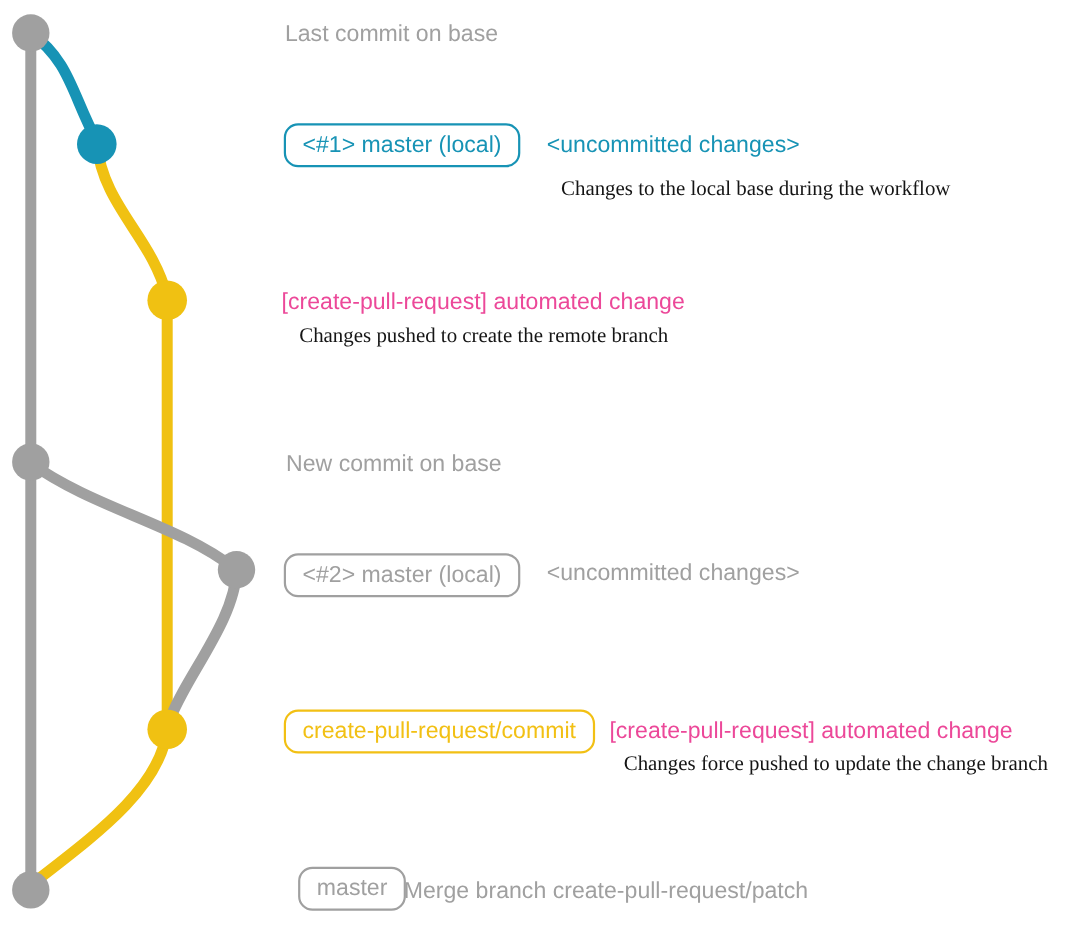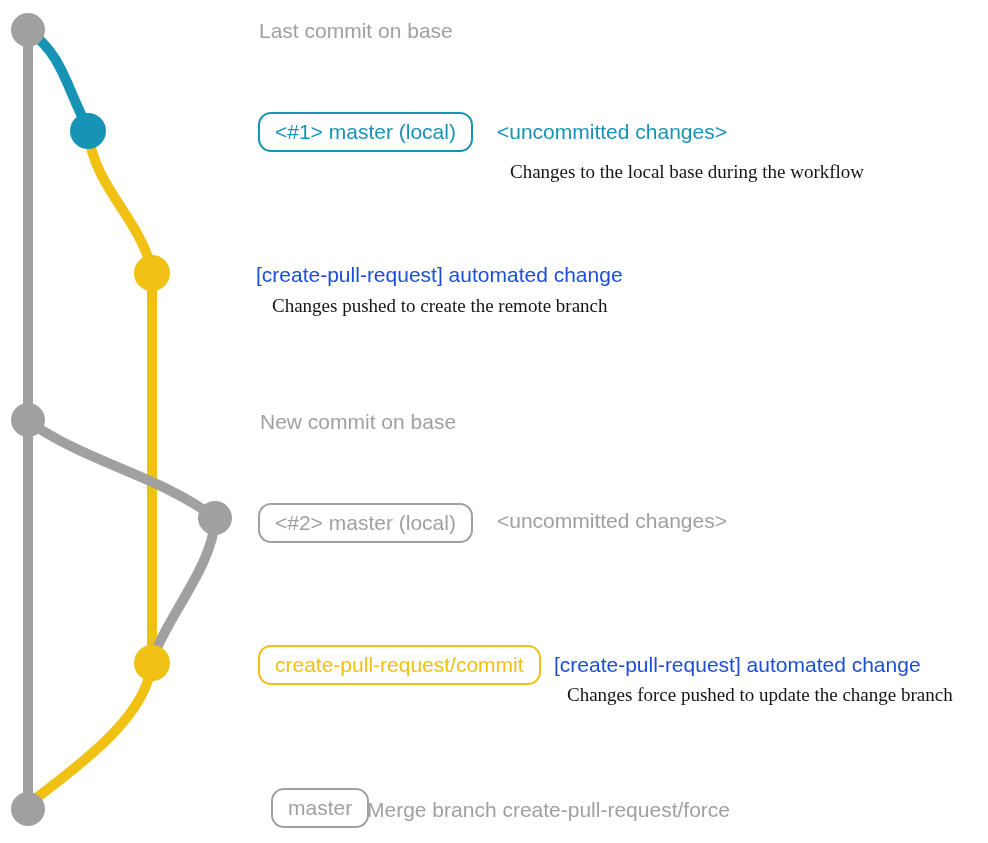--- a/index.html
+++ b/index.html
@@ -26,21 +26,21 @@
     color: #a0a0a0;
     font-size: 21px;
     line-height: 25px;
   }
   .teal-label {
     color: #1793b5;
     font-size: 21px;
     line-height: 25px;
   }
   .yellow-label {
-    color: #1d4ed8;
+    color: #ec4899;
     font-size: 21px;
     line-height: 25px;
   }
   .serif-desc {
     color: #151515;
     font-family: "Liberation Serif", serif;
     font-size: 19px;
     line-height: 23px;
   }
   .branch-box {
@@ -98,15 +98,15 @@
   <div class="abs serif-desc" style="left:272px; top:294px;">Changes pushed to create the remote branch</div>
 
   <div class="abs branch-box gray" style="left:258px; top:503px;">&lt;#2&gt; master (local)</div>
   <div class="abs gray-label" style="left:497px; top:508px;">&lt;uncommitted changes&gt;</div>
 
   <div class="abs branch-box yellow" style="left:258px; top:645px;">create-pull-request/commit</div>
   <div class="abs yellow-label" style="left:554px; top:652px;">[create-pull-request] automated change</div>
   <div class="abs serif-desc" style="left:567px; top:683px;">Changes force pushed to update the change branch</div>
 
   <div class="abs branch-box gray" style="left:271px; top:788px;">master</div>
-  <div class="abs gray-label" style="left:367px; top:797px;">Merge branch create-pull-request/force</div>
+  <div class="abs gray-label" style="left:367px; top:797px;">Merge branch create-pull-request/patch</div>
 
 </div>
 
 </body></html>

